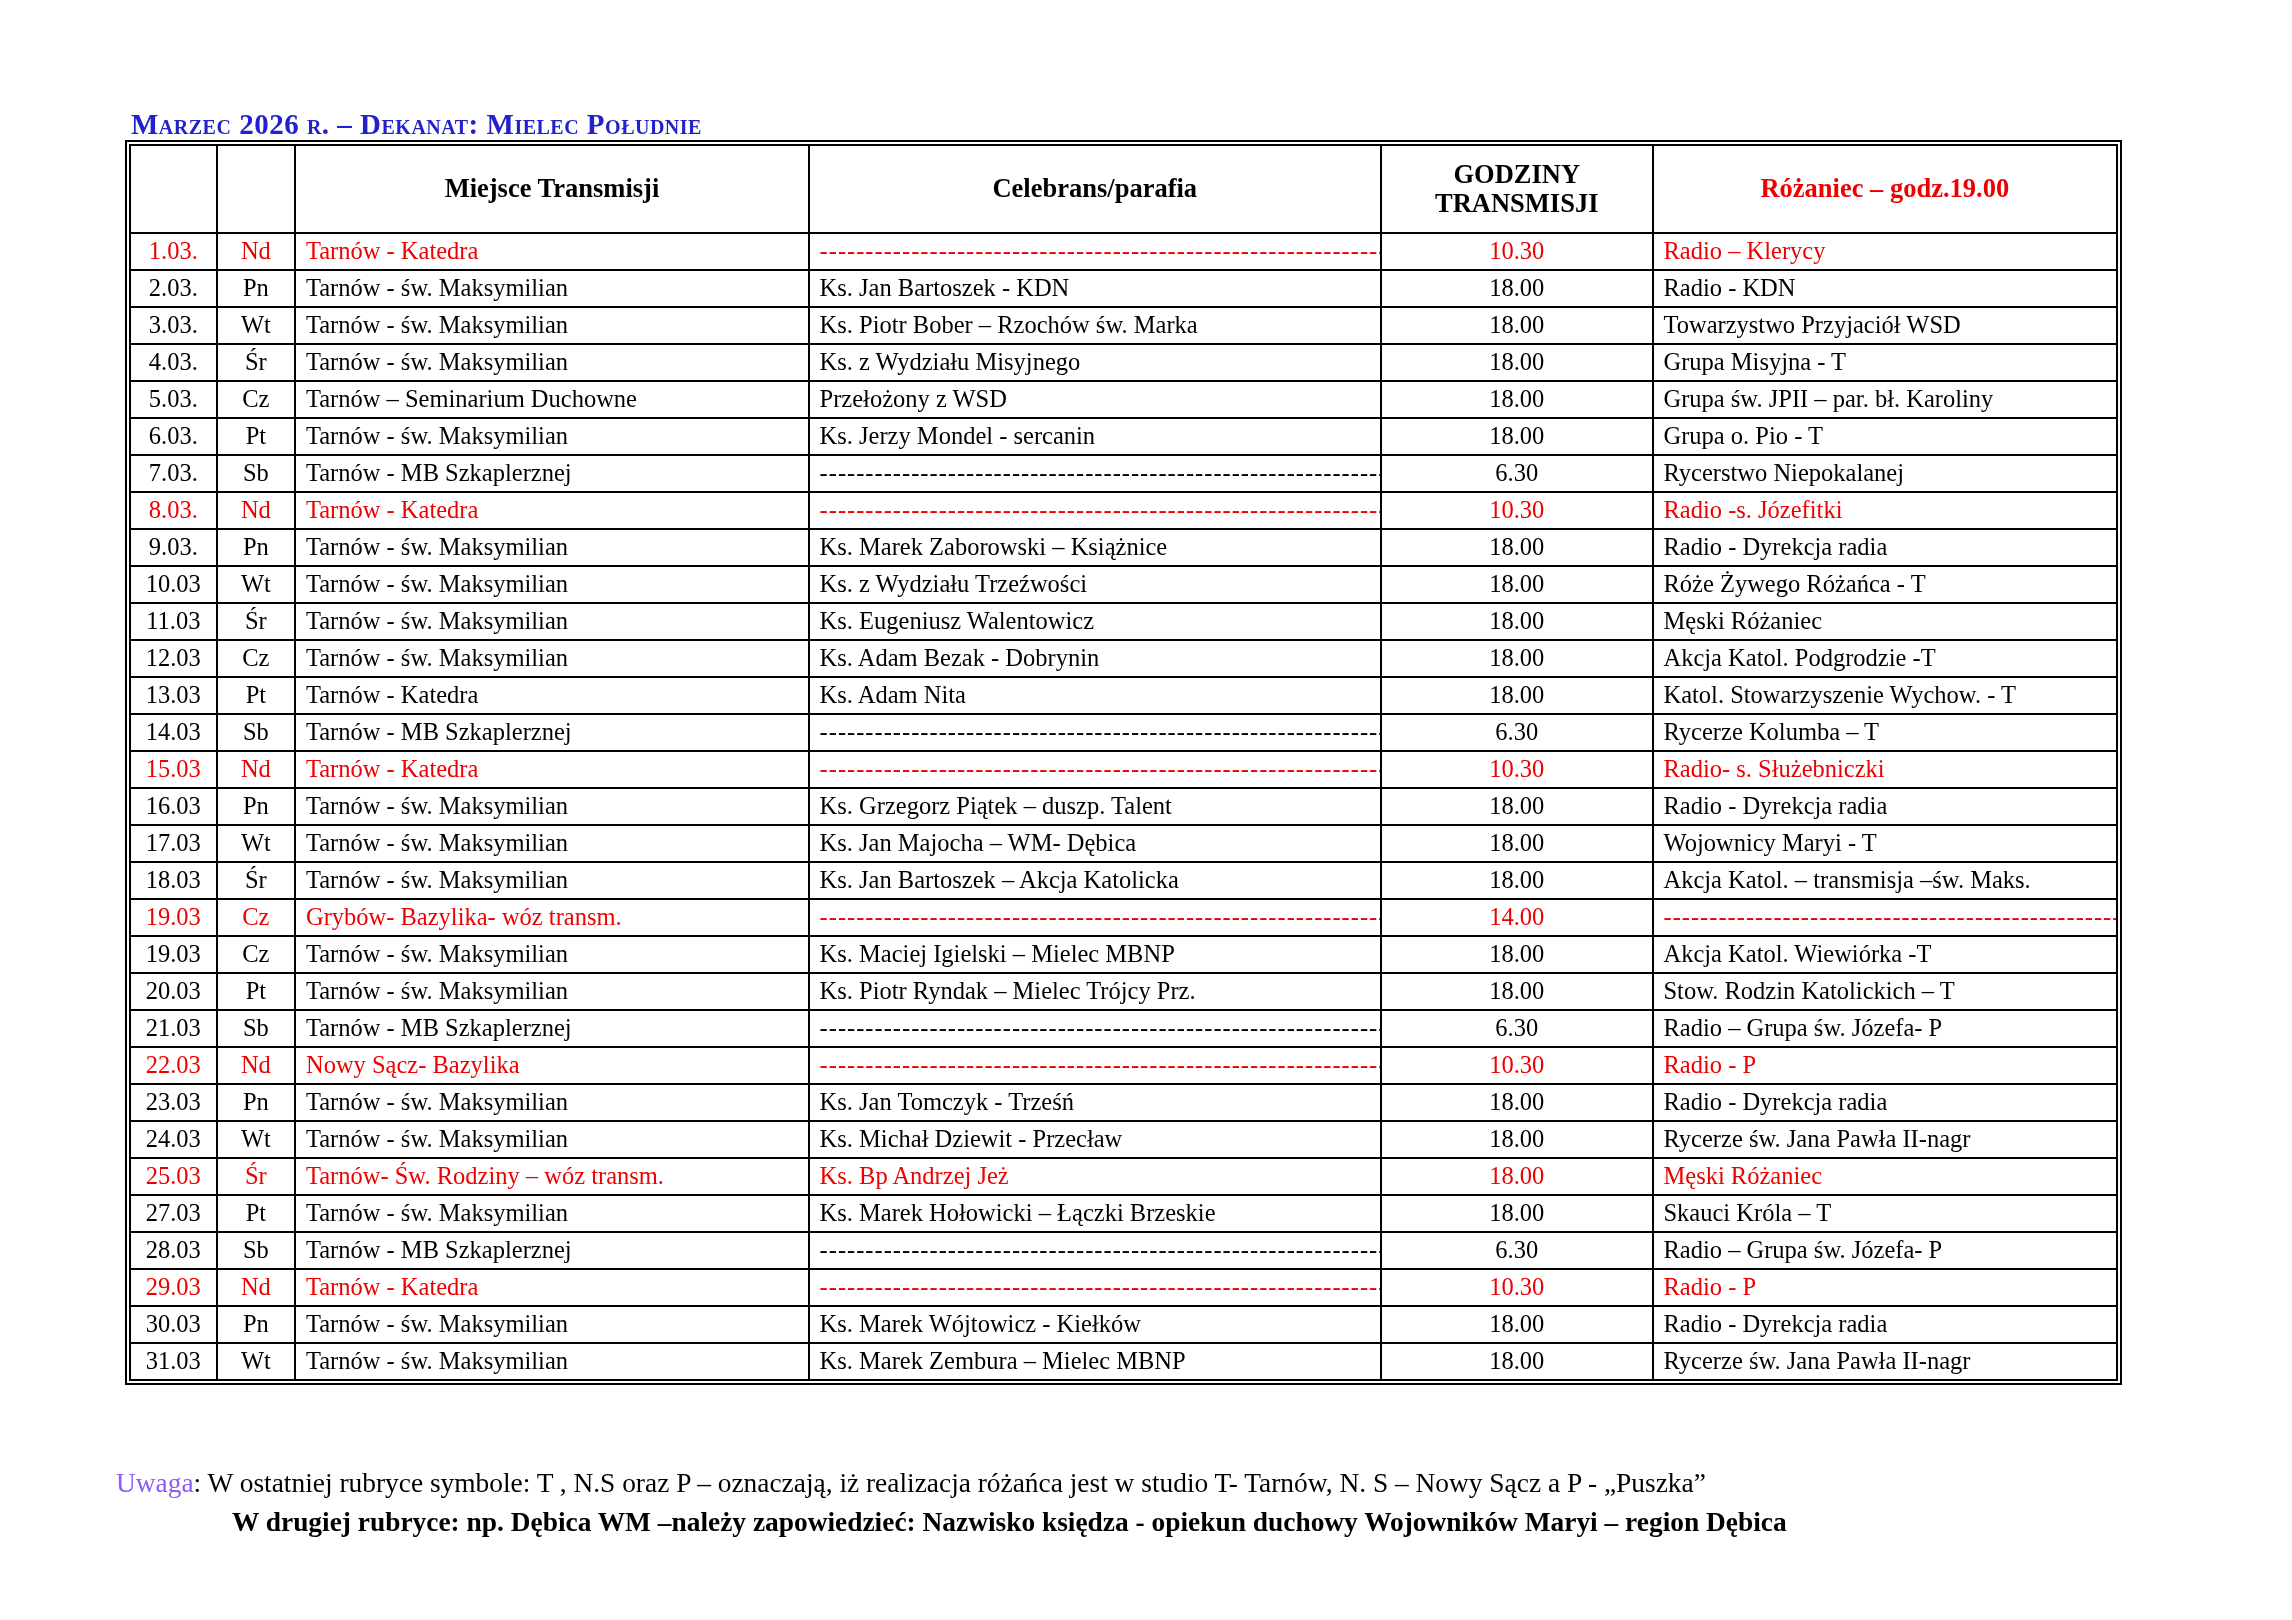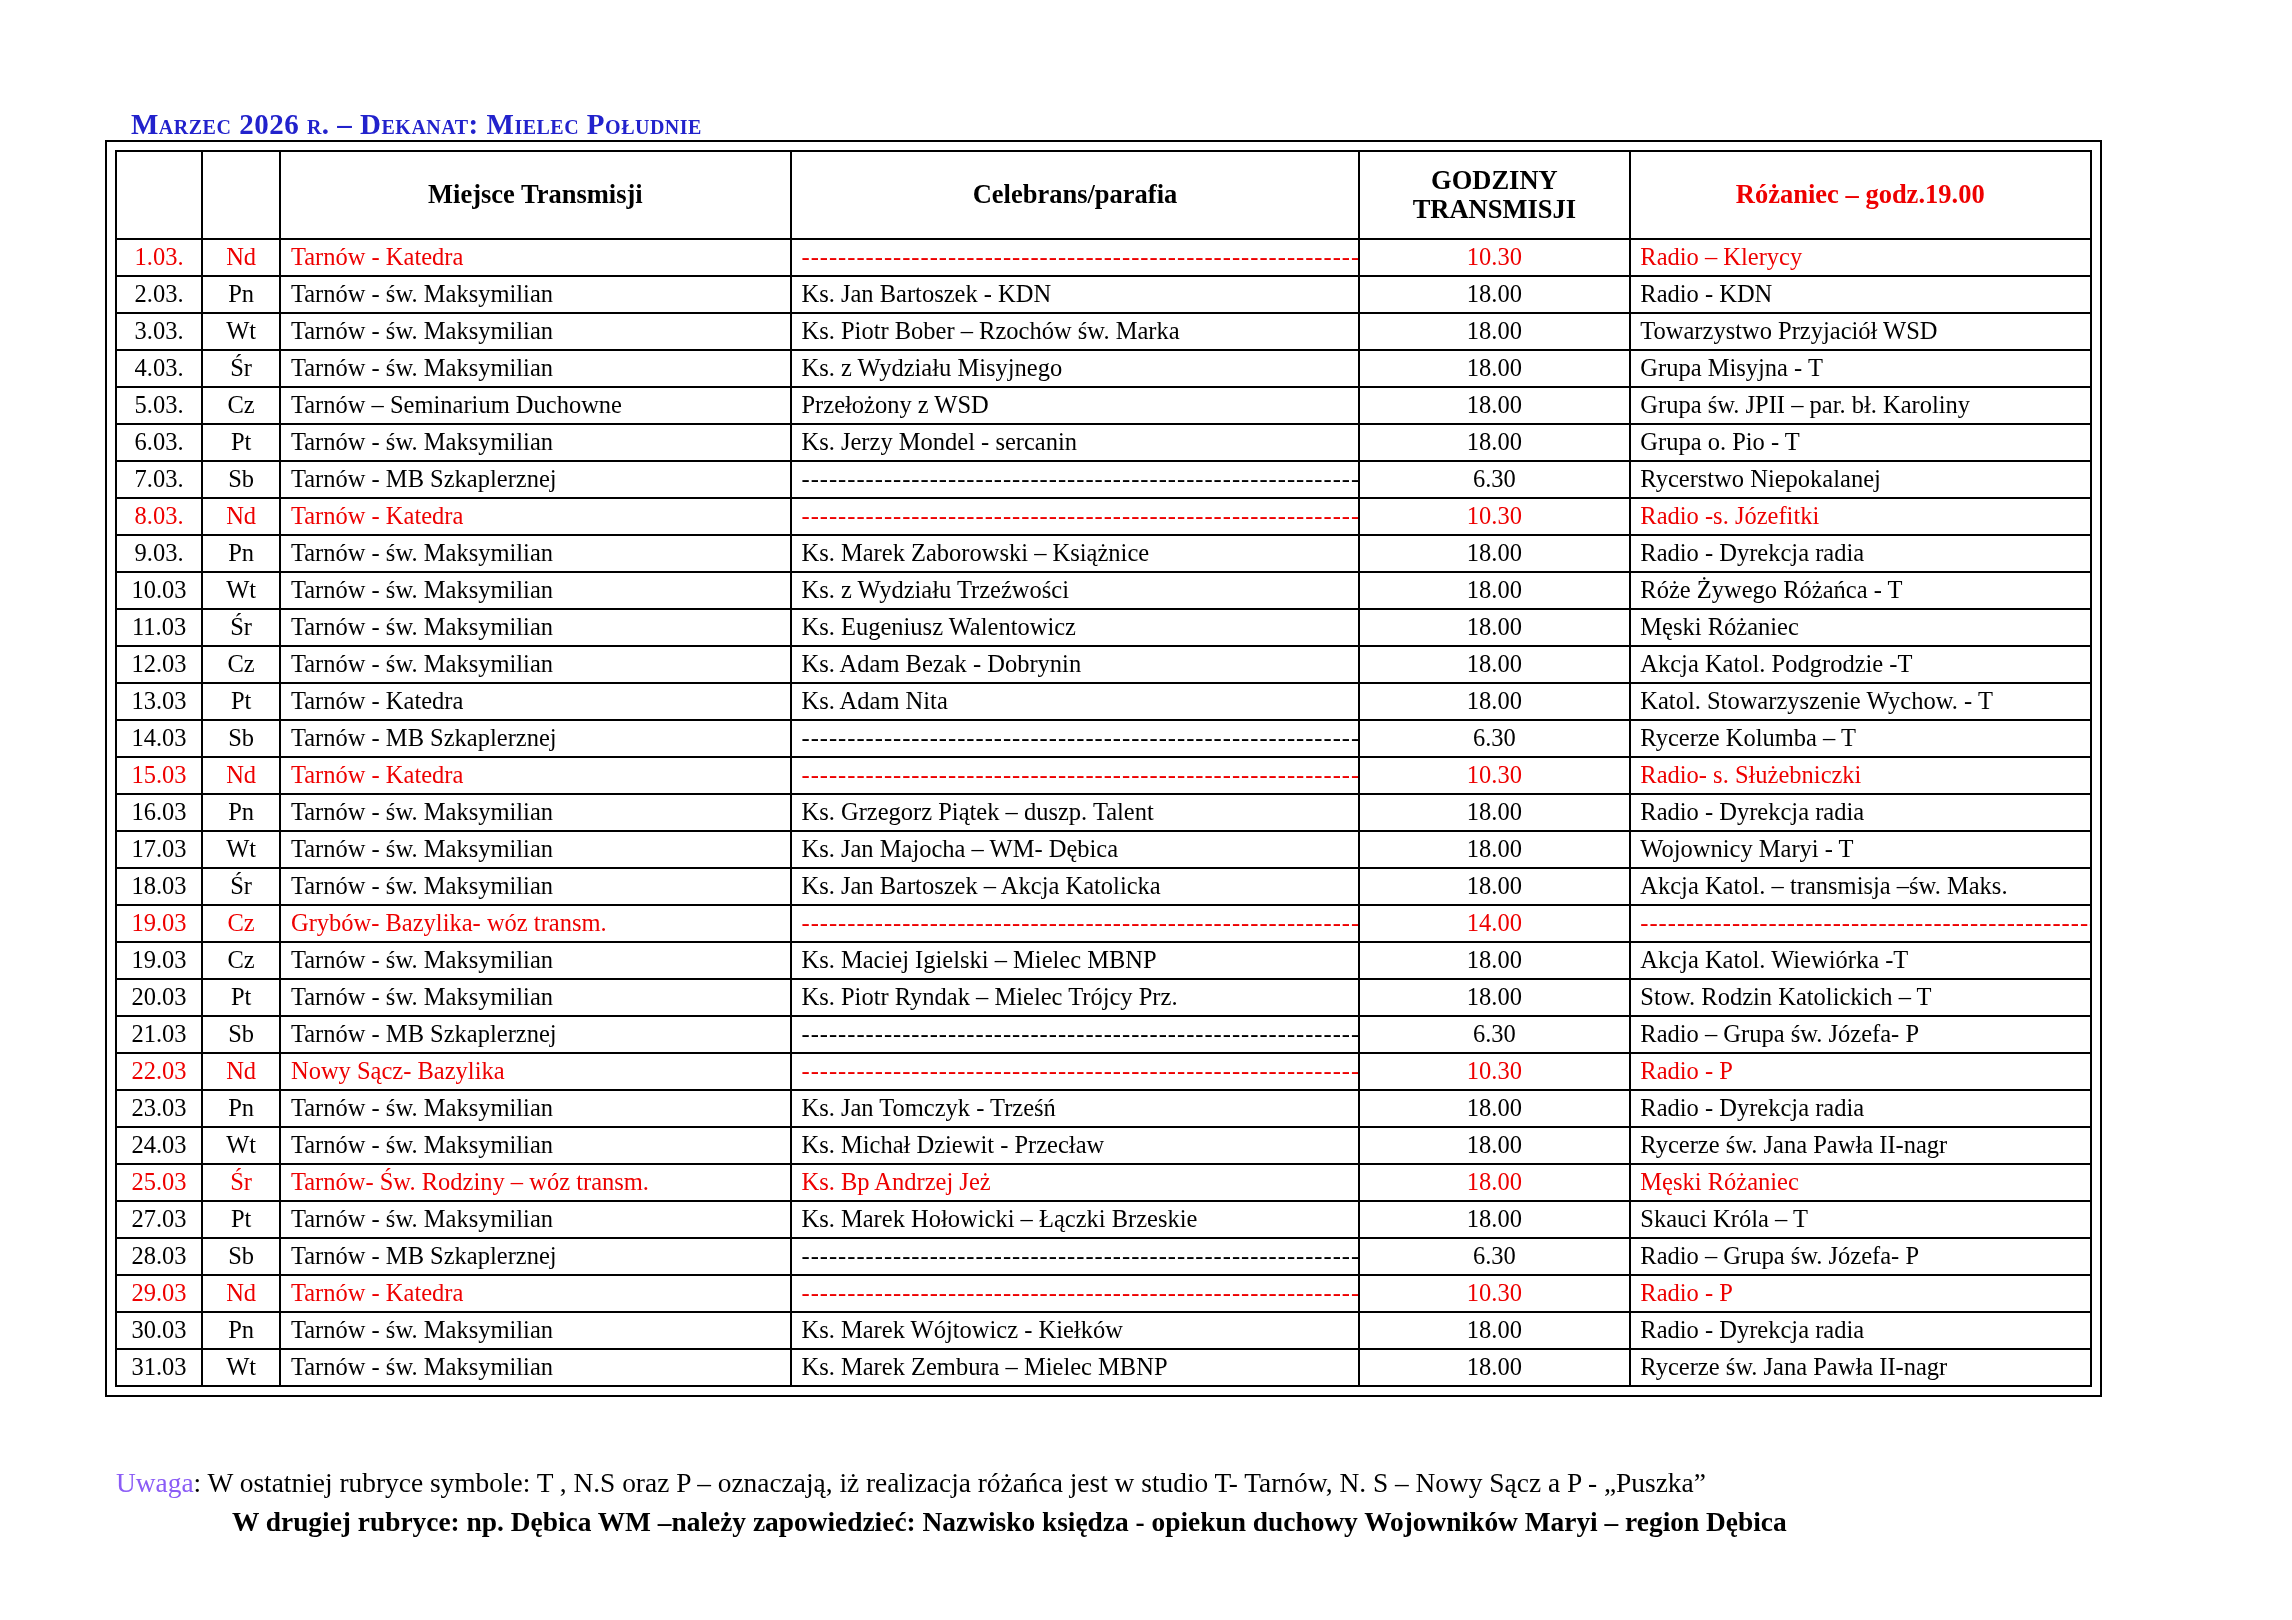--- a/index.html
+++ b/index.html
@@ -22,25 +22,25 @@
     top: 104px;
     margin: 4px;
     font-size: 29px;
     font-weight: bold;
     font-variant: small-caps;
     letter-spacing: 0.5px;
     color: #2222cc;
   }
   .table-wrap {
     position: absolute;
-    left: 105px;
+    left: 125px;
     top: 140px;
     width: 1997px;
     border: 2px solid #000;
-    padding: 8px;
+    padding: 2px;
     box-sizing: border-box;
     background: #fff;
   }
   table.schedule {
     border-collapse: collapse;
     width: 100%;
     table-layout: fixed;
   }
   table.schedule th, table.schedule td {
     border: 2px solid #000;

